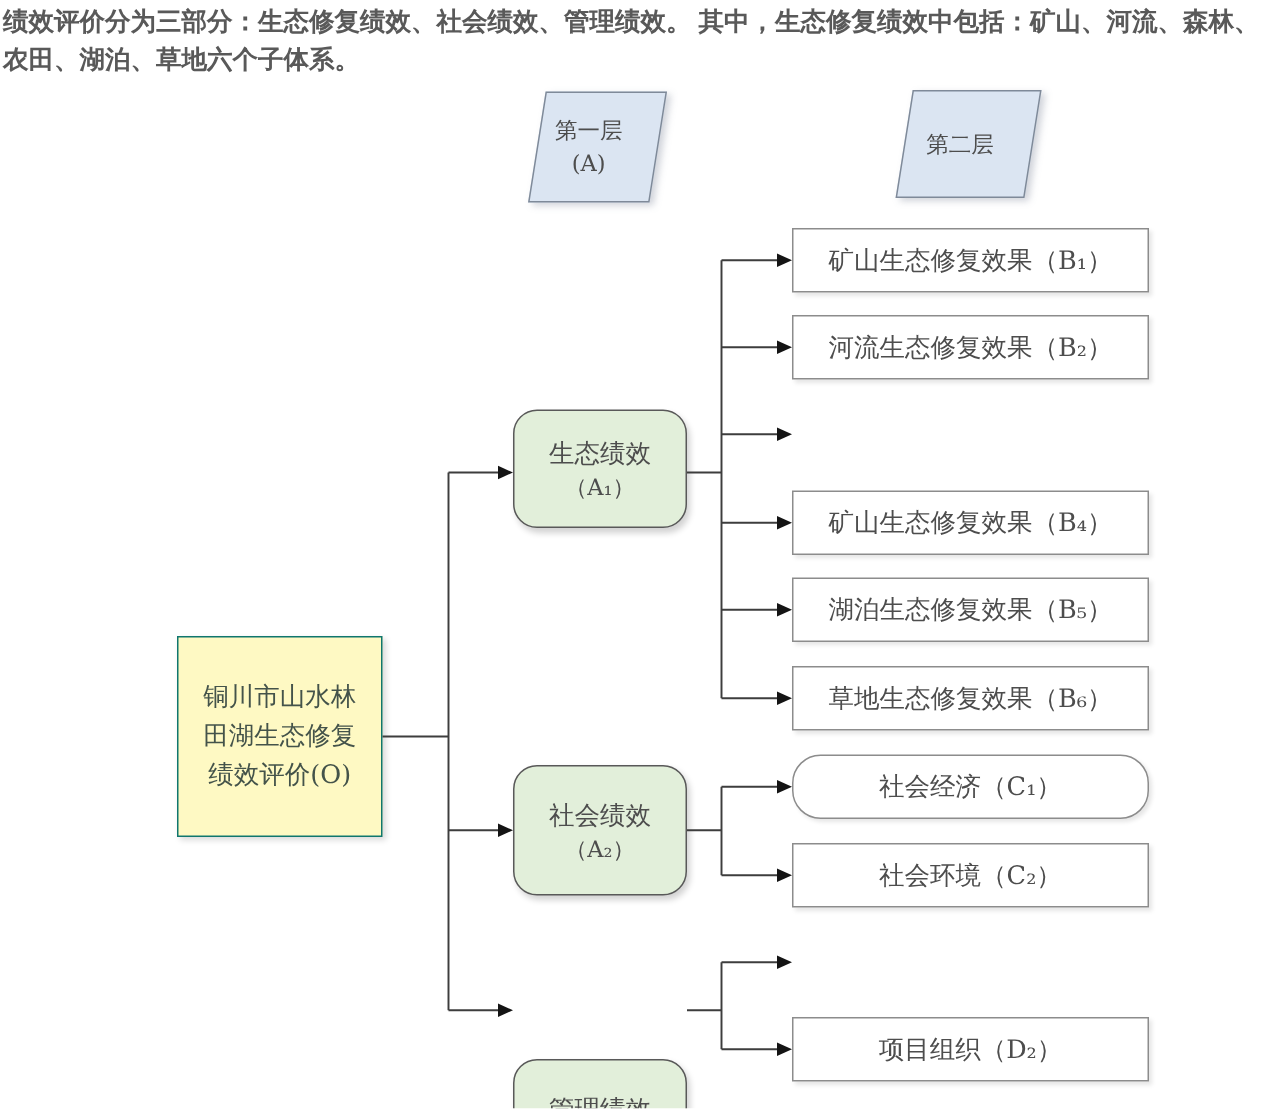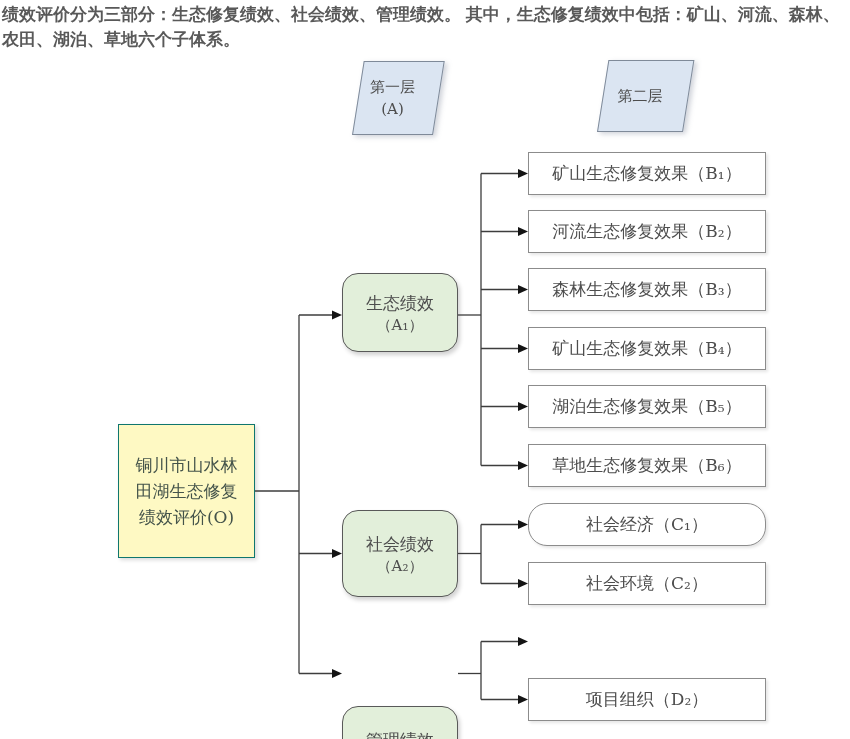--- a/index.html
+++ b/index.html
@@ -77,21 +77,20 @@
     <div class="l1">社会绩效</div>
     <div class="l2">（A₂）</div>
   </div>
   <div class="anode" style="top:662px;height:87px;margin-top:44px;">
     <div class="l1">管理绩效</div>
     <div class="l2">（A₃）</div>
   </div>
 
   <div class="leaf" style="top:152px;">矿山生态修复效果（B₁）</div>
   <div class="leaf" style="top:210px;">河流生态修复效果（B₂）</div>
-  <div class="leaf" style="top:268px;">森林生态修复效果（B₃）</div>
   <div class="leaf" style="top:327px;">矿山生态修复效果（B₄）</div>
   <div class="leaf" style="top:385px;">湖泊生态修复效果（B₅）</div>
   <div class="leaf" style="top:444px;">草地生态修复效果（B₆）</div>
   <div class="leaf" style="top:503px;border-radius:19px;">社会经济（C₁）</div>
   <div class="leaf" style="top:562px;">社会环境（C₂）</div>
   <div class="leaf" style="top:678px;">项目组织（D₂）</div>
 
   <svg id="wires" width="850" height="739">
 
     <path d="M255 491 H299"></path>

